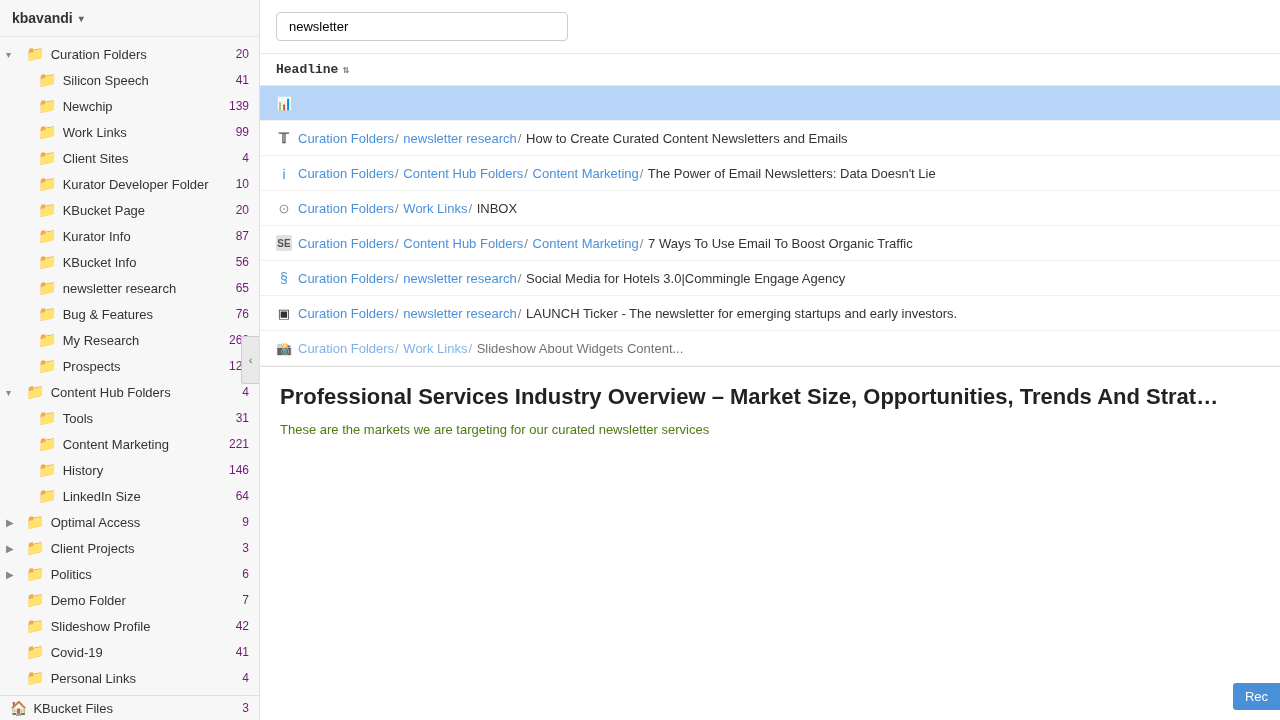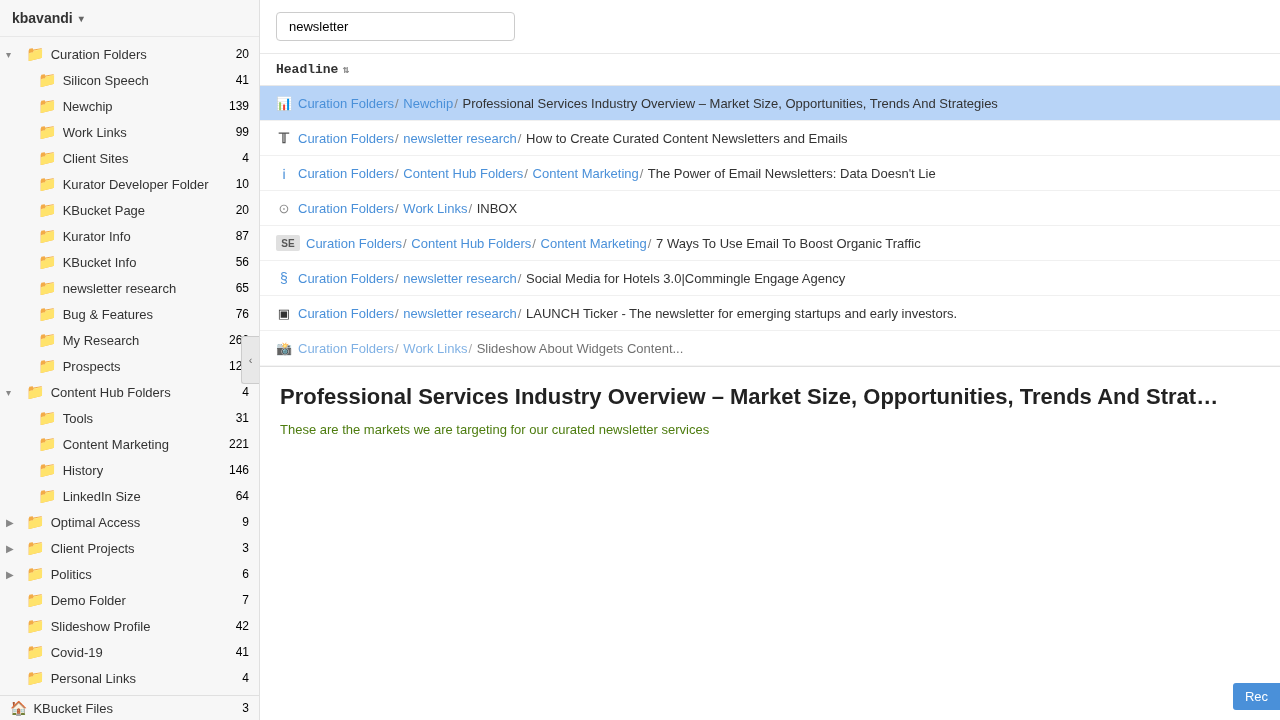--- a/index.html
+++ b/index.html
@@ -54,21 +54,21 @@
       gap: 6px;
       overflow: hidden;
     }
 
     .folder-item-label {
       overflow: hidden;
       text-overflow: ellipsis;
     }
 
     .folder-count {
-      color: #000000;
+      color: #701a75;
       font-size: 12px;
       min-width: 24px;
       text-align: right;
       flex-shrink: 0;
     }
 
     .toggle-arrow {
       width: 14px;
       font-size: 10px;
       color: #888;
@@ -112,21 +112,21 @@
       background: #fff;
       position: relative;
     }
 
     .search-bar-container {
       padding: 12px 16px;
       border-bottom: 1px solid #e8e8e8;
     }
 
     .search-input {
-      width: 239px;
+      width: 292px;
       padding: 6px 12px;
       border: 1px solid #ccc;
       border-radius: 4px;
       font-size: 13px;
       outline: none;
     }
 
     .results-table {
       overflow-y: auto;
       flex: 0 0 auto;
@@ -453,25 +453,20 @@
   </div>
 
   <div class="results-table">
     <div class="table-header">
       <span>Headline</span>
       <span class="sort-icon">⇅</span>
     </div>
 
     <div class="result-row selected">
       <span class="favicon">📊</span>
-      <span>
-        <span class="breadcrumb-link">Curation Folders</span><span class="breadcrumb-separator">/</span>
-        <span class="breadcrumb-link">Newchip</span><span class="breadcrumb-separator">/</span>
-        <span class="result-title">Professional Services Industry Overview – Market Size, Opportunities, Trends And Strategies</span>
-      </span>
     </div>
 
     <div class="result-row">
       <span class="favicon" style="font-family:serif; font-weight:bold; font-size:14px; color:#555;">𝕋</span>
       <span>
         <span class="breadcrumb-link">Curation Folders</span><span class="breadcrumb-separator">/</span>
         <span class="breadcrumb-link">newsletter research</span><span class="breadcrumb-separator">/</span>
         <span class="result-title">How to Create Curated Content Newsletters and Emails</span>
       </span>
     </div>
@@ -489,21 +484,21 @@
     <div class="result-row">
       <span class="favicon" style="color:#888; font-size:13px;">⊙</span>
       <span>
         <span class="breadcrumb-link">Curation Folders</span><span class="breadcrumb-separator">/</span>
         <span class="breadcrumb-link">Work Links</span><span class="breadcrumb-separator">/</span>
         <span class="result-title">INBOX</span>
       </span>
     </div>
 
     <div class="result-row">
-      <span class="favicon" style="font-size:10px; font-weight:bold; color:#555; background:#e0e0e0; padding:1px 12px; border-radius:2px;">SE</span>
+      <span class="favicon" style="font-size:10px; font-weight:bold; color:#555; background:#e0e0e0; padding:1px 4px; border-radius:2px;">SE</span>
       <span>
         <span class="breadcrumb-link">Curation Folders</span><span class="breadcrumb-separator">/</span>
         <span class="breadcrumb-link">Content Hub Folders</span><span class="breadcrumb-separator">/</span>
         <span class="breadcrumb-link">Content Marketing</span><span class="breadcrumb-separator">/</span>
         <span class="result-title">7 Ways To Use Email To Boost Organic Traffic</span>
       </span>
     </div>
 
     <div class="result-row">
       <span class="favicon" style="color:#4a90d9; font-size:14px;">§</span>

